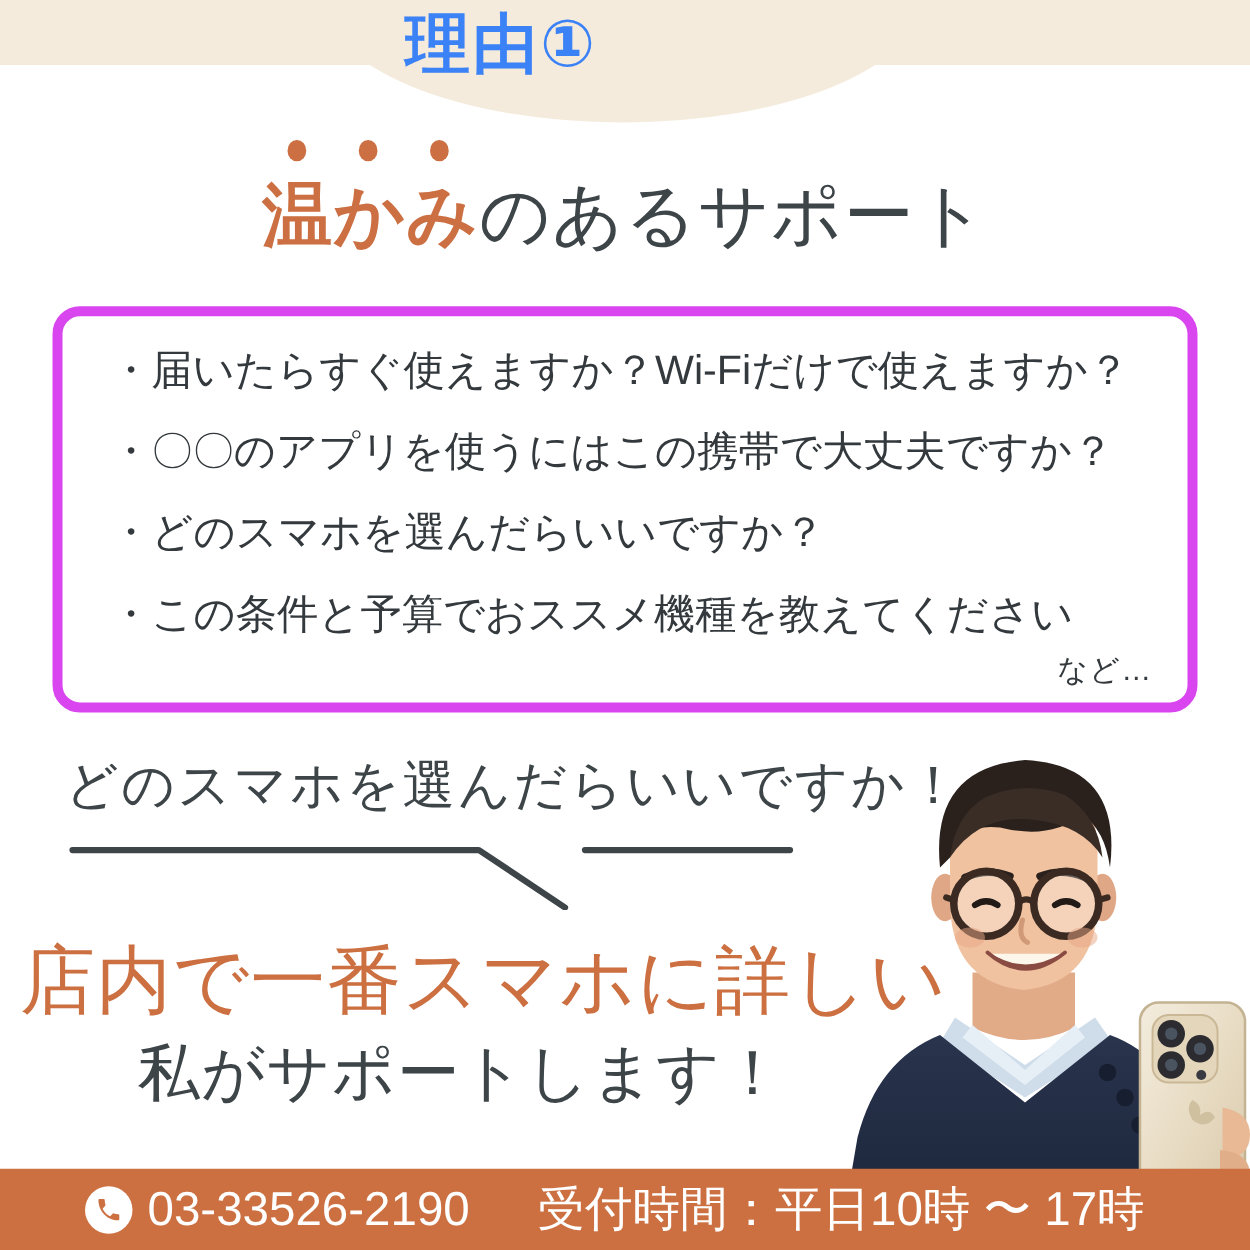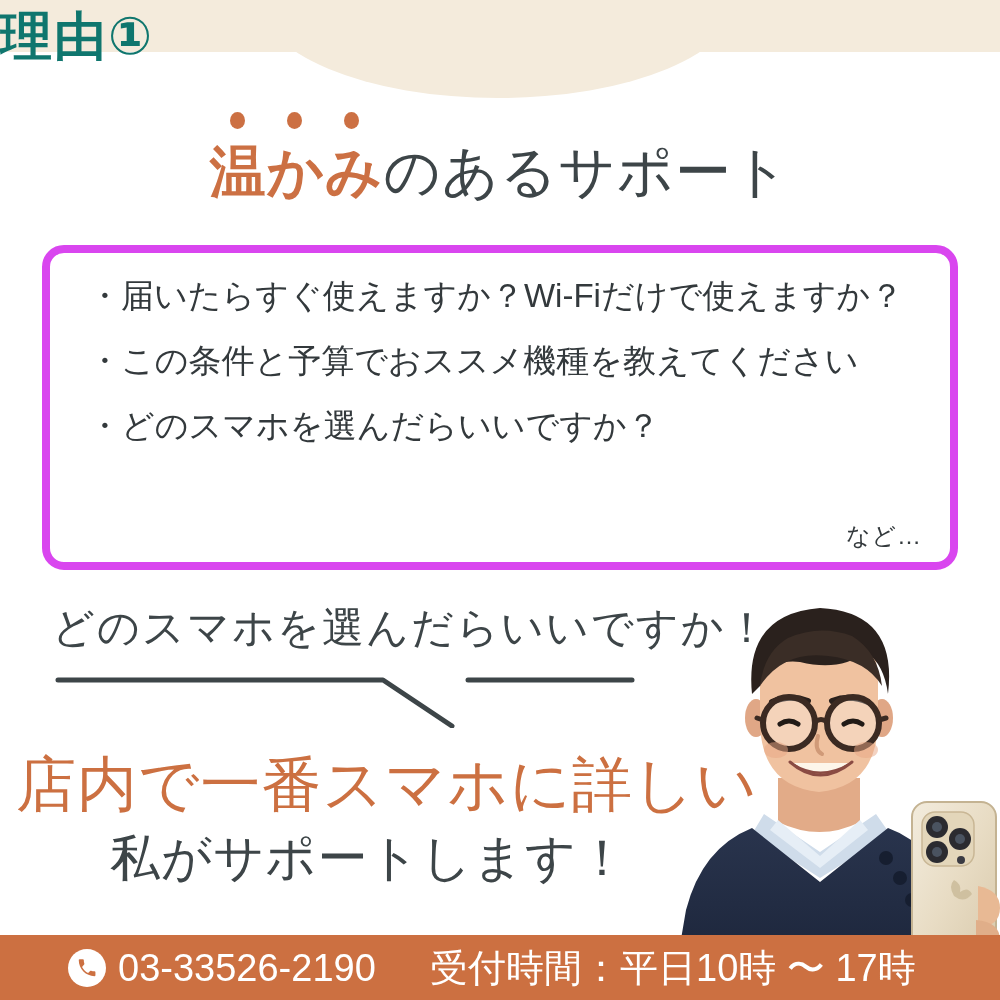--- a/index.html
+++ b/index.html
@@ -16,22 +16,22 @@
     position:absolute; left:0; top:0; width:1000px; height:52px;
     background:#f4ebdc;
   }
   .header-bulge{
     position:absolute; left:258px; top:-60px; width:480px; height:158px;
     background:#f4ebdc;
     border-radius:0 0 240px 240px / 0 0 100px 100px;
   }
   .header-title{
     position:absolute; left:0; top:10px; width:802px;
-    text-align:left;
-    font-size:52px; font-weight:bold; color:#0f766e;
+    text-align:center;
+    font-size:52px; font-weight:bold; color:#3b82f6;
     letter-spacing:2px; line-height:1;
     z-index:3;
   }
 
   
   .dots{ position:absolute; left:230px; top:112px; z-index:2; }
   .dot{
     display:inline-block; width:15px; height:17px;
     background:#cc7043; border-radius:50%;
     margin-right:42px;
@@ -133,22 +133,23 @@
 
 <div class="dots">
   <span class="dot"></span><span class="dot"></span><span class="dot"></span>
 </div>
 
 <div class="headline"><span class="hl-accent">温かみ</span><span>のあるサポート</span></div>
 
 <div class="qbox">
   <div class="qlist">
     <div class="qitem">・届いたらすぐ使えますか？Wi-Fiだけで使えますか？</div>
+    <div class="qitem">・〇〇のアプリを使うにはこの携帯で大丈夫ですか？</div>
+    <div class="qitem">・どのスマホを選んだらいいですか？</div>
     <div class="qitem">・この条件と予算でおススメ機種を教えてください</div>
-    <div class="qitem">・どのスマホを選んだらいいですか？</div>
   </div>
   <div class="nado">など…</div>
 </div>
 
 <div class="askline">どのスマホを選んだらいいですか！</div>
 <svg class="underline-svg" width="620" height="60" viewBox="0 0 620 60">
   <path d="M18 12 L343 12 L412 58" fill="none" stroke="#3d4548" stroke-width="5" stroke-linecap="round" stroke-linejoin="round"></path>
   <path d="M428 12 L592 12" fill="none" stroke="#3d4548" stroke-width="5" stroke-linecap="round"></path>
 </svg>
 

